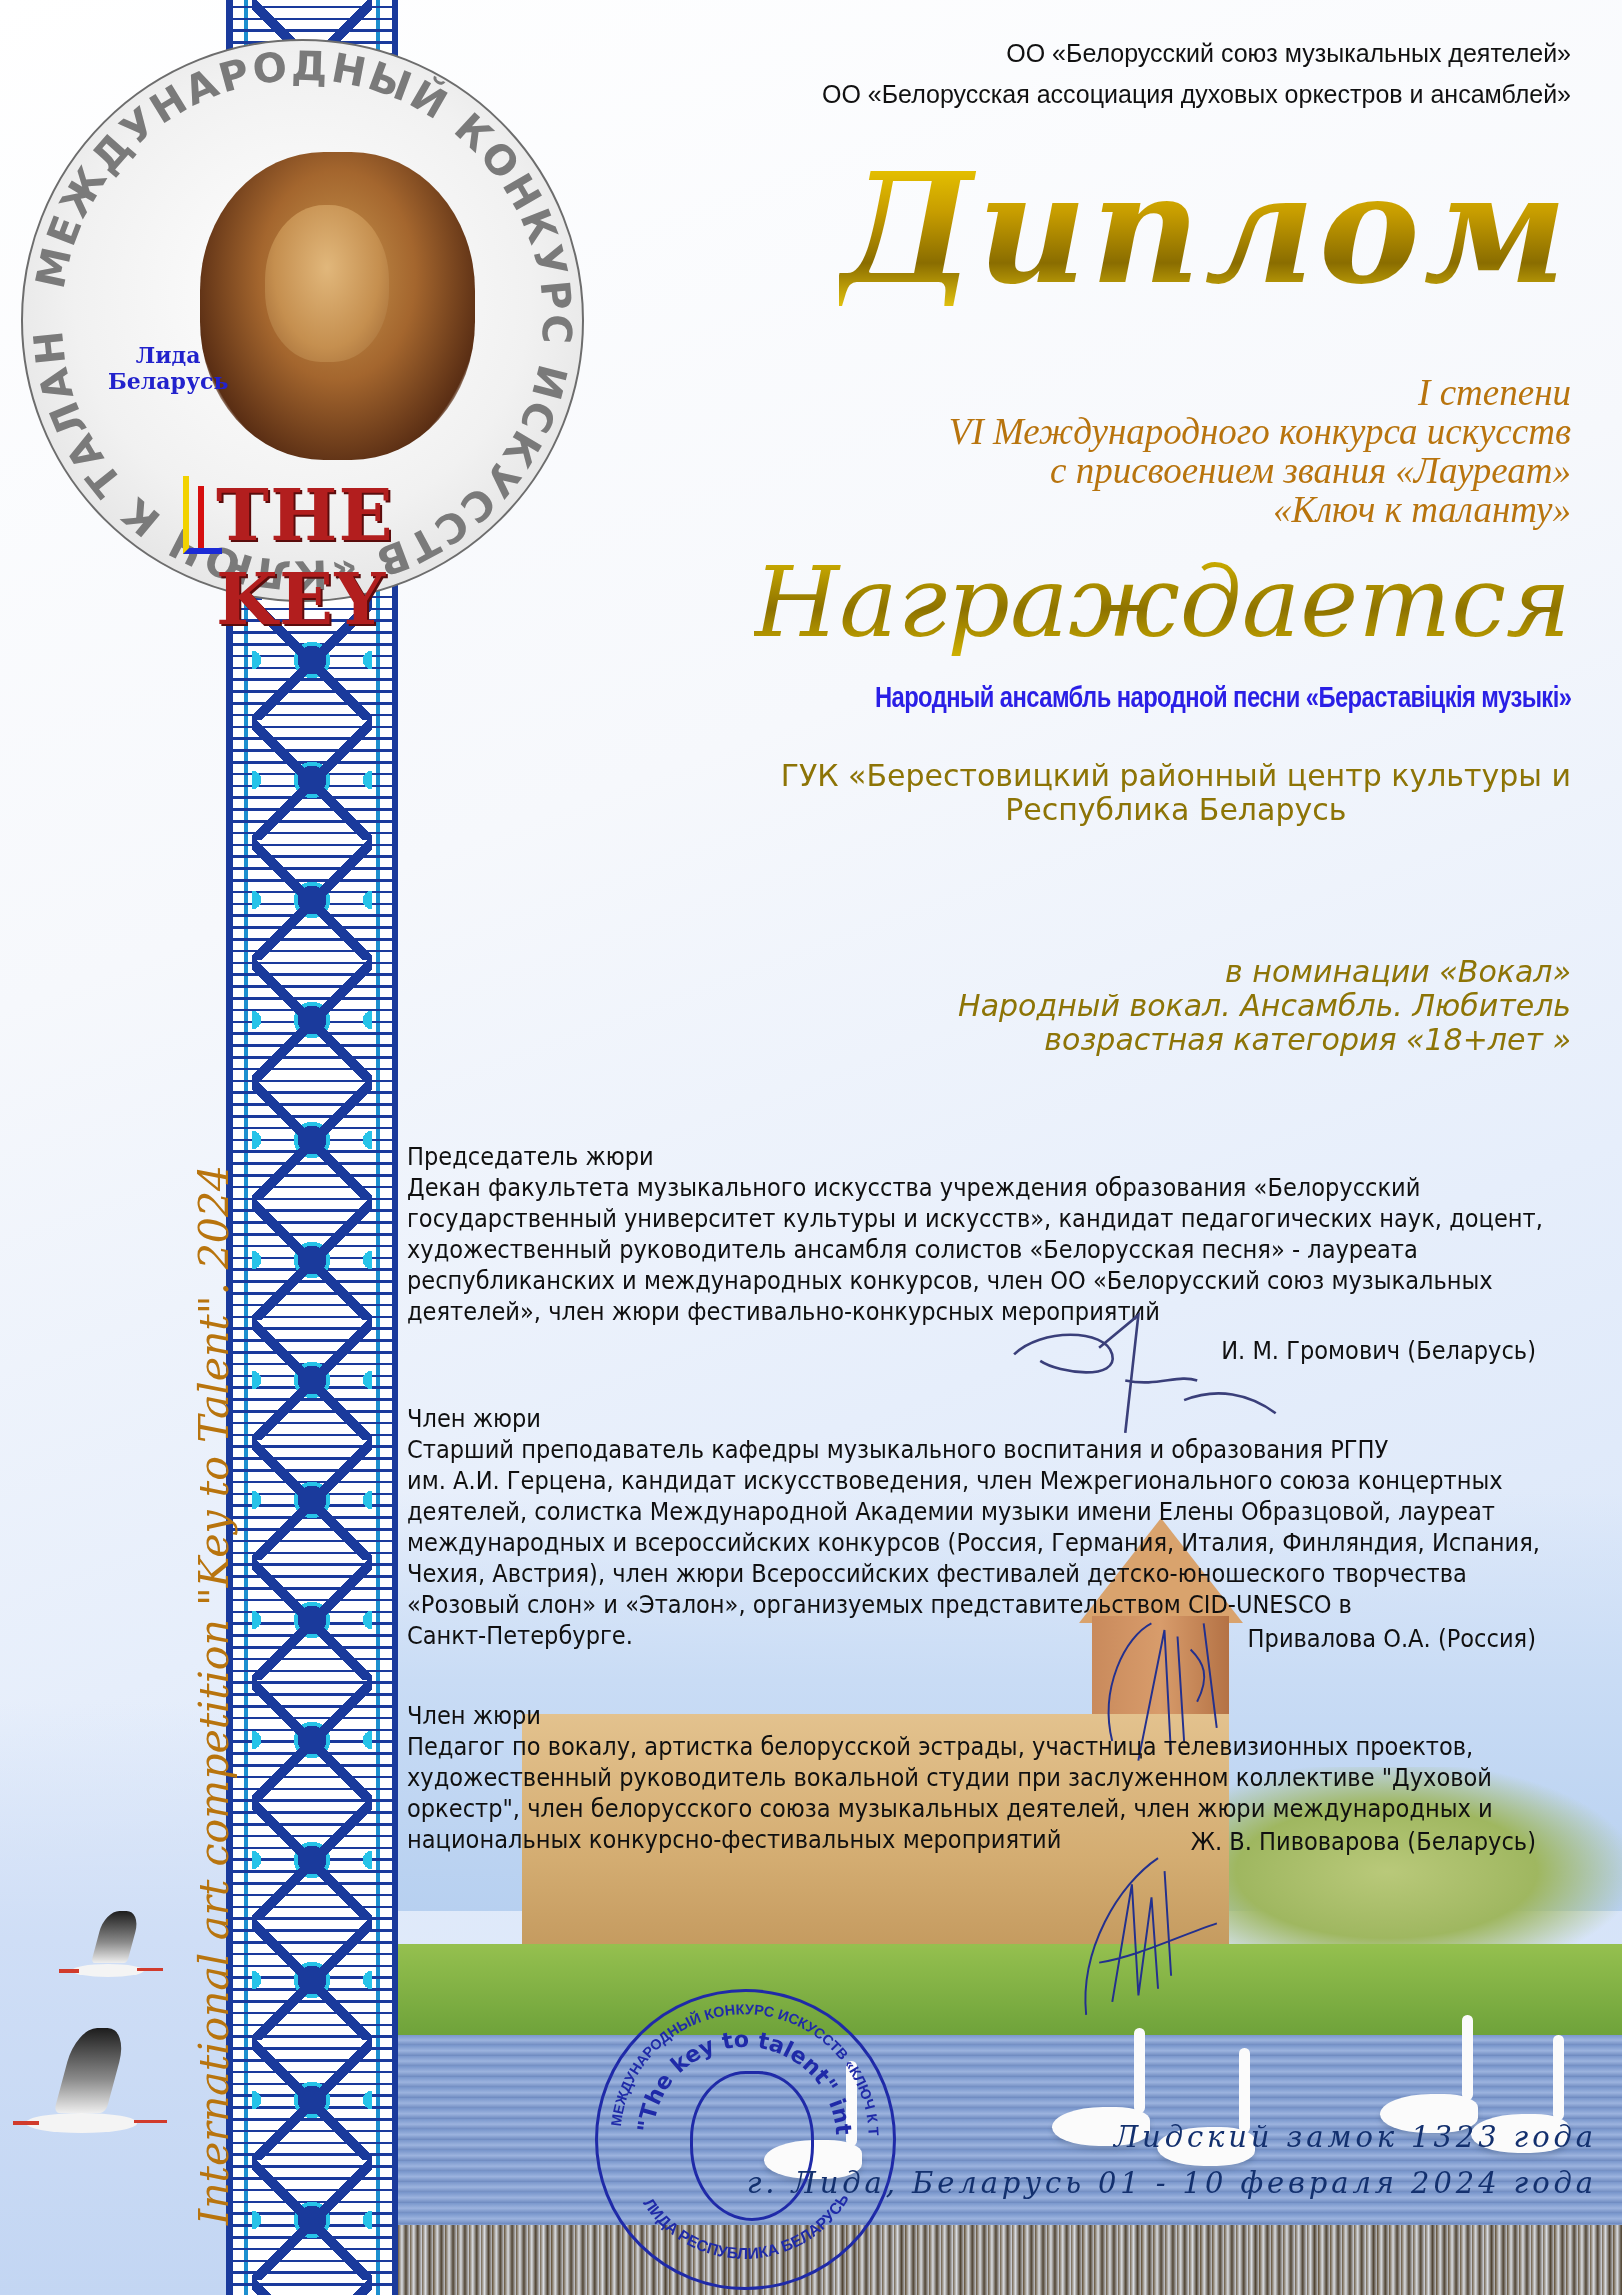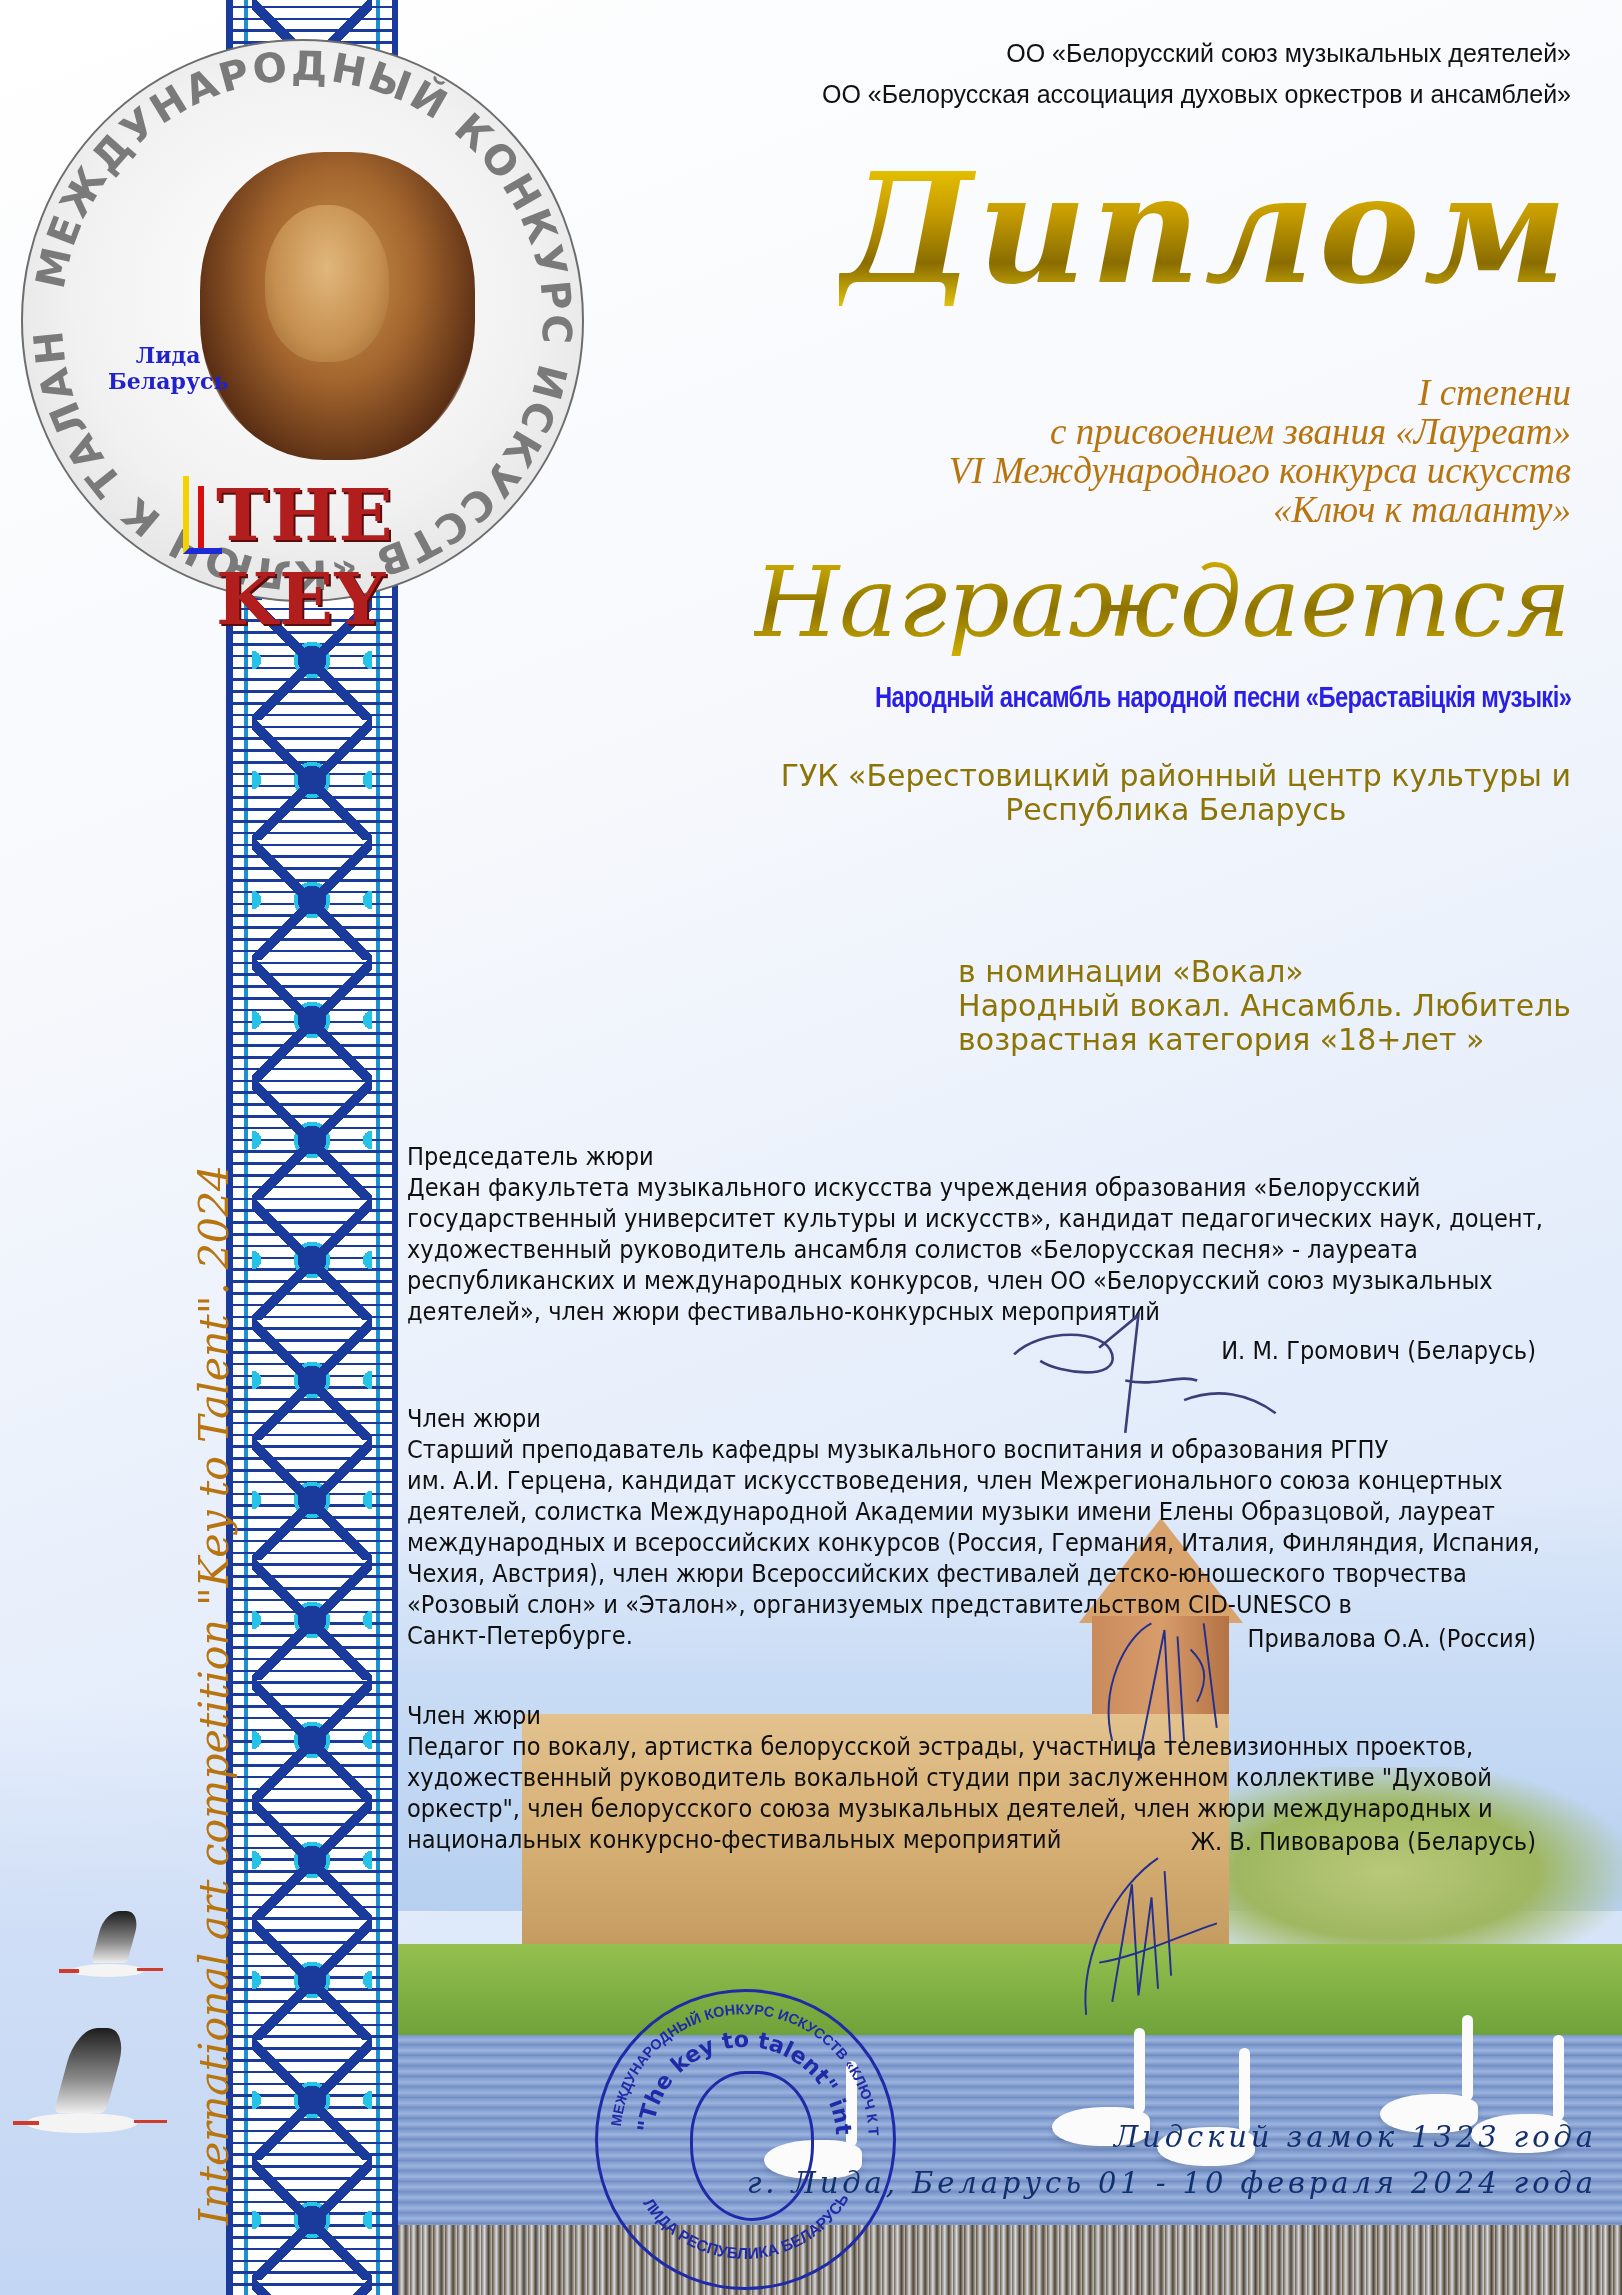--- a/index.html
+++ b/index.html
@@ -87,22 +87,22 @@
   .awarded { right: 52px; top: 537px; font-family:"DejaVu Serif", serif; font-style: italic; font-size: 98px; line-height: 131px;
     color:#b89a10;
     background: linear-gradient(180deg, #e8c700 0%, #8d7200 55%, #e0c000 100%);
     -webkit-background-clip: text; background-clip: text; -webkit-text-fill-color: transparent; }
 
   .awardee { right: 52px; top: 681px; font-family:"Liberation Sans", sans-serif; font-weight: bold; font-size: 29px;
     color:#2a1fe6; letter-spacing:-0.7px; transform: scaleX(0.82); transform-origin: right center; white-space: nowrap; }
 
   .org-block { right: 52px; top: 759px; text-align: center; font-family:"DejaVu Sans", sans-serif; font-size: 30px; line-height: 34px;
     color:#8d7406; }
-  .nom-block { right: 52px; top: 955px; font-family:"DejaVu Sans", sans-serif; font-size: 30px; line-height: 34px;
-    color:#8d7406; }
+  .nom-block { right: 52px; top: 955px; text-align: right; font-family:"DejaVu Sans", sans-serif; font-size: 30px; line-height: 34px;
+    color:#8d7406;font-style:italic; }
 
   
   .jury { left: 407px; width: 1201px; font-family:"DejaVu Sans", sans-serif; font-size: 24px; line-height: 31px; color:#101010;
     transform: scaleX(0.94); transform-origin: left top; }
   .jury .role { display:block; }
   .jury .line { display:block; white-space: nowrap; }
   .jury .sig-name { position:absolute; right: 0; white-space: nowrap; }
   .jury1 { top: 1142px; }
   .jury2 { top: 1404px; }
   .jury3 { top: 1701px; }
@@ -171,22 +171,22 @@
   <div class="emblem-key">THE KEY</div>
 </div>
 
 <div class="abs org org1">ОО «Белорусский союз музыкальных деятелей»</div>
 <div class="abs org org2">ОО «Белорусская ассоциация духовых оркестров и ансамблей»</div>
 
 <div class="abs diplom-title">Диплом</div>
 
 <div class="abs degree">
   <div>I степени</div>
+  <div>VI Международного конкурса искусств</div>
   <div>с присвоением звания «Лауреат»</div>
-  <div>VI Международного конкурса искусств</div>
   <div>«Ключ к таланту»</div>
 </div>
 
 <div class="abs awarded">Награждается</div>
 <div class="abs awardee">Народный ансамбль народной песни «Бераставіцкія музыкі»</div>
 
 <div class="abs org-block">
   <div>ГУК «Берестовицкий районный центр культуры и</div>
   <div>Республика Беларусь</div>
 </div>

